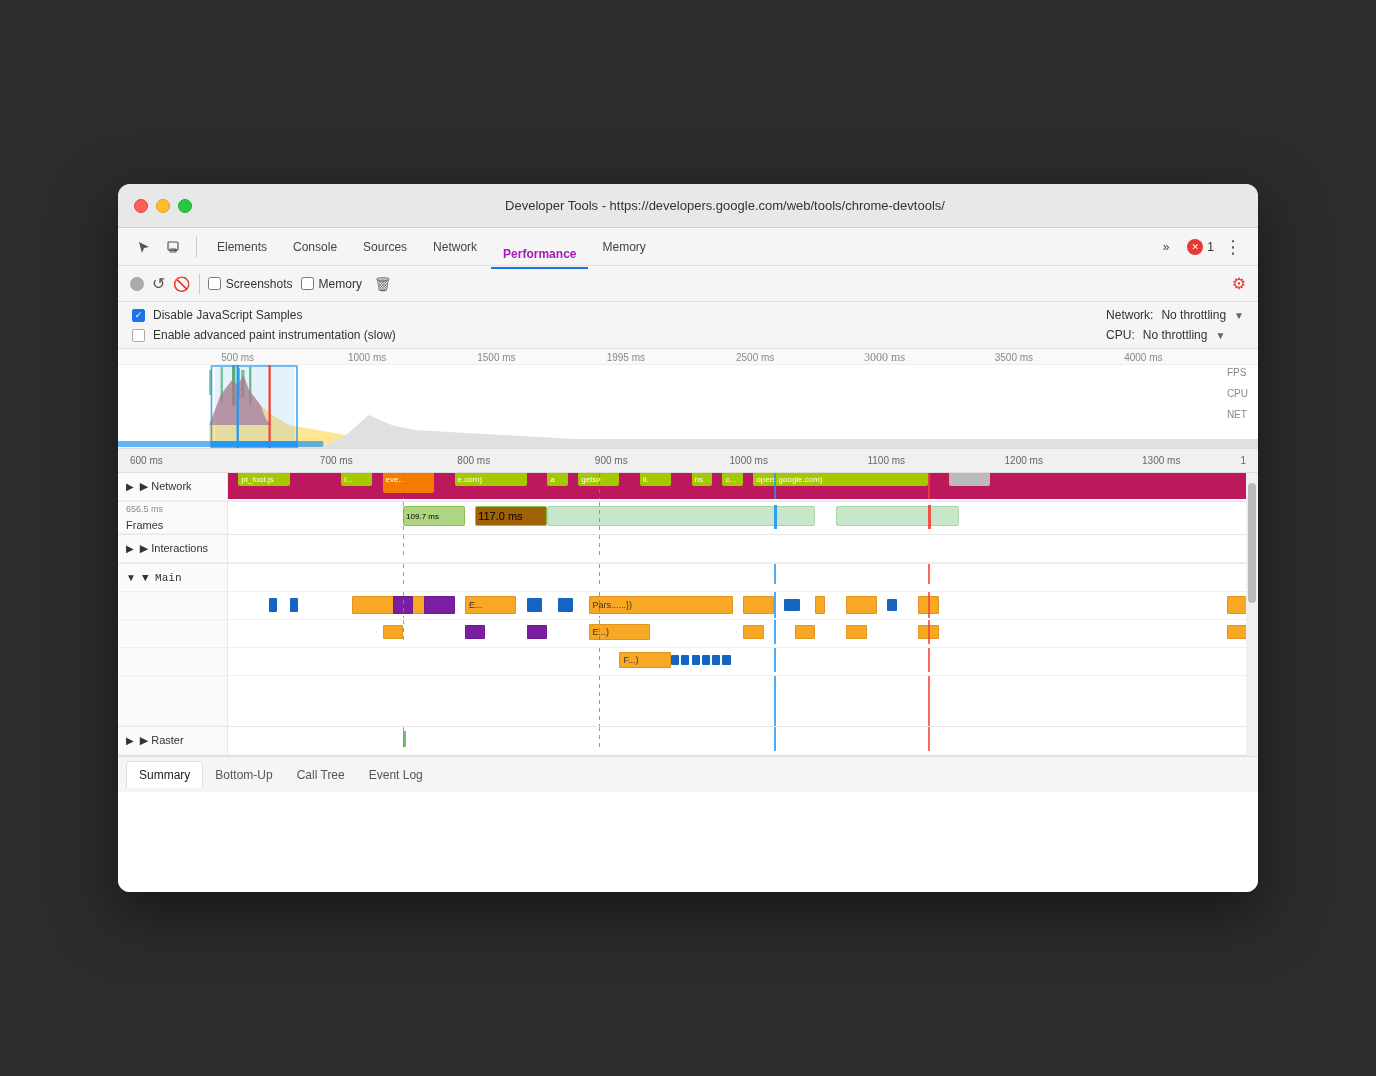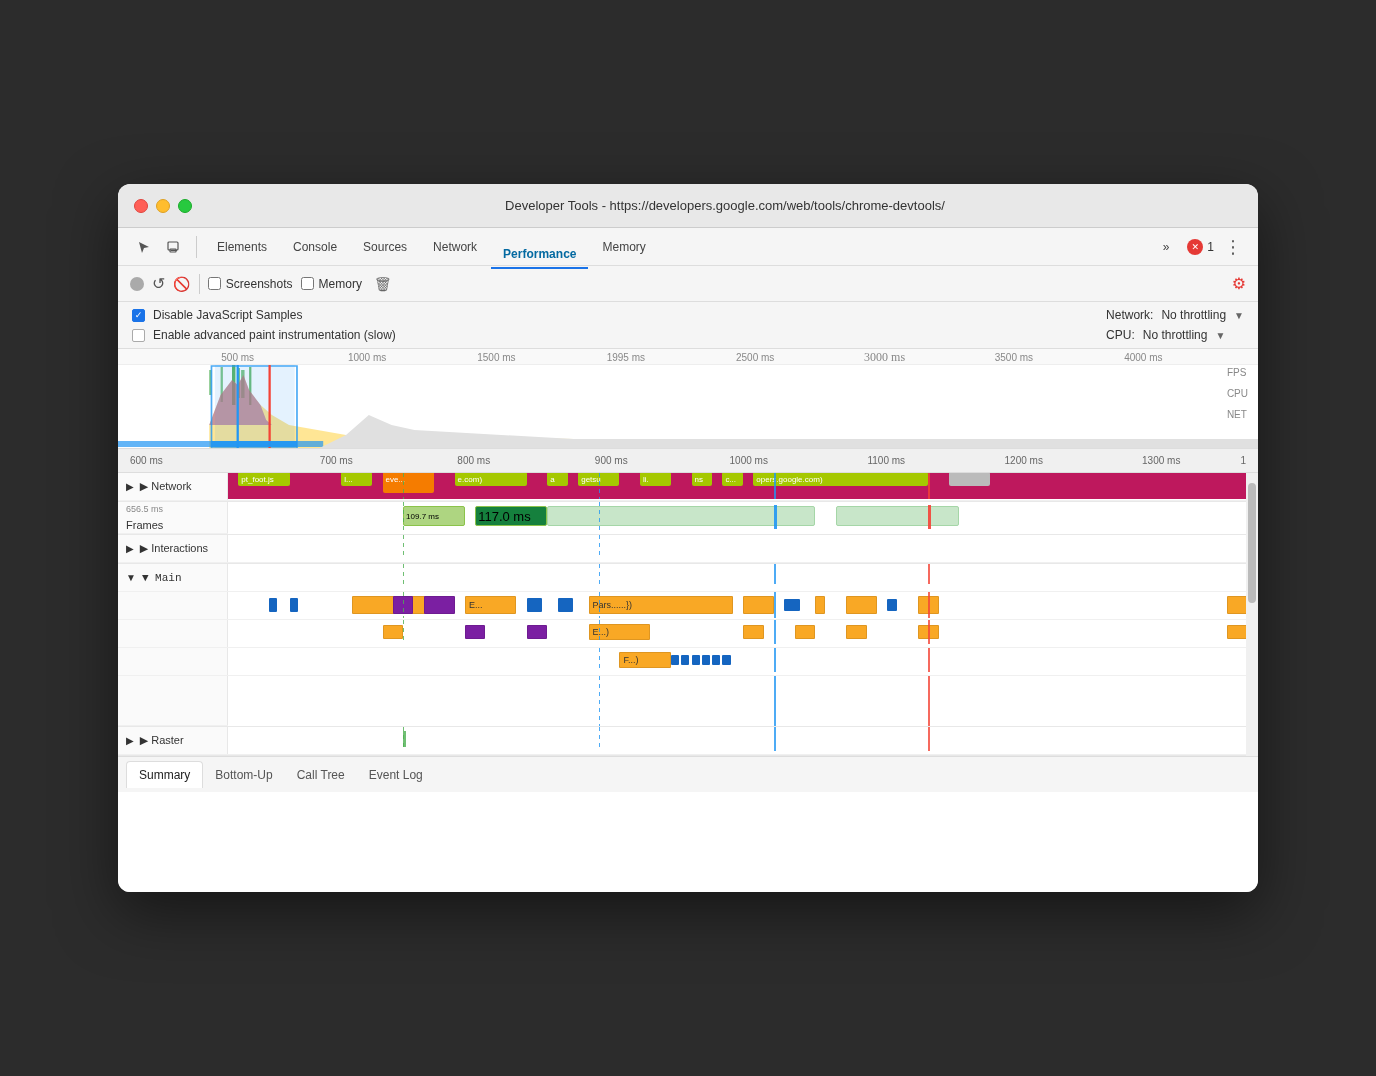--- a/index.html
+++ b/index.html
@@ -73,21 +73,21 @@
       padding: 4px 12px;
       font-size: 12px;
       color: #444;
       cursor: pointer;
       border-radius: 4px;
       height: 28px;
       display: flex;
       align-items: center;
     }
     .tab-item.active {
-      color: #0369a1;
+      color: #a21caf;
       font-weight: 600;
       border-bottom: 2px solid #1a73e8;
       border-radius: 0;
       margin-top: 16px;
     }
     .tabs-right {
       margin-left: auto;
       display: flex;
       align-items: center;
       gap: 6px;
@@ -533,21 +533,21 @@
     </div>
 
     <div class="track-section">
       <div class="track-row" style="height:32px;">
         <div class="track-label" style="flex-direction:column;align-items:flex-start;justify-content:center;">
           <span style="font-size:9px;color:#888;margin-bottom:1px;">656.5 ms</span>
           <span style="font-size:11px;color:#333;">Frames</span>
         </div>
         <div class="track-canvas" style="position:relative;background:#fff;height:32px;">
           <div class="frame-item" style="left:17%;width:6%;background:#aed581;border-color:#8bc34a;font-size:8px;">109.7 ms</div>
-          <div class="frame-item" style="left:24%;width:7%;background:#15803d;border-color:#8bc34a;font-size:13px;">117.0 ms</div>
+          <div class="frame-item" style="left:24%;width:7%;background:#a16207;border-color:#8bc34a;font-size:11px;">117.0 ms</div>
           <div class="frame-item" style="left:31%;width:26%;background:#c8e6c9;border-color:#a5d6a7;font-size:8px;"></div>
           <div class="frame-item" style="left:59%;width:12%;background:#c8e6c9;border-color:#a5d6a7;font-size:8px;"></div>
 
           <div style="position:absolute;left:53%;top:3px;width:3px;height:24px;background:#2196F3;opacity:0.9;"></div>
 
           <div style="position:absolute;left:68%;top:3px;width:3px;height:24px;background:#f44336;opacity:0.9;"></div>
           <div class="vmarker vmarker-green-dashed" style="left:17%;height:32px;position:absolute;top:0;"></div>
           <div class="vmarker vmarker-blue-dashed" style="left:36%;height:32px;position:absolute;top:0;"></div>
         </div>
       </div>

